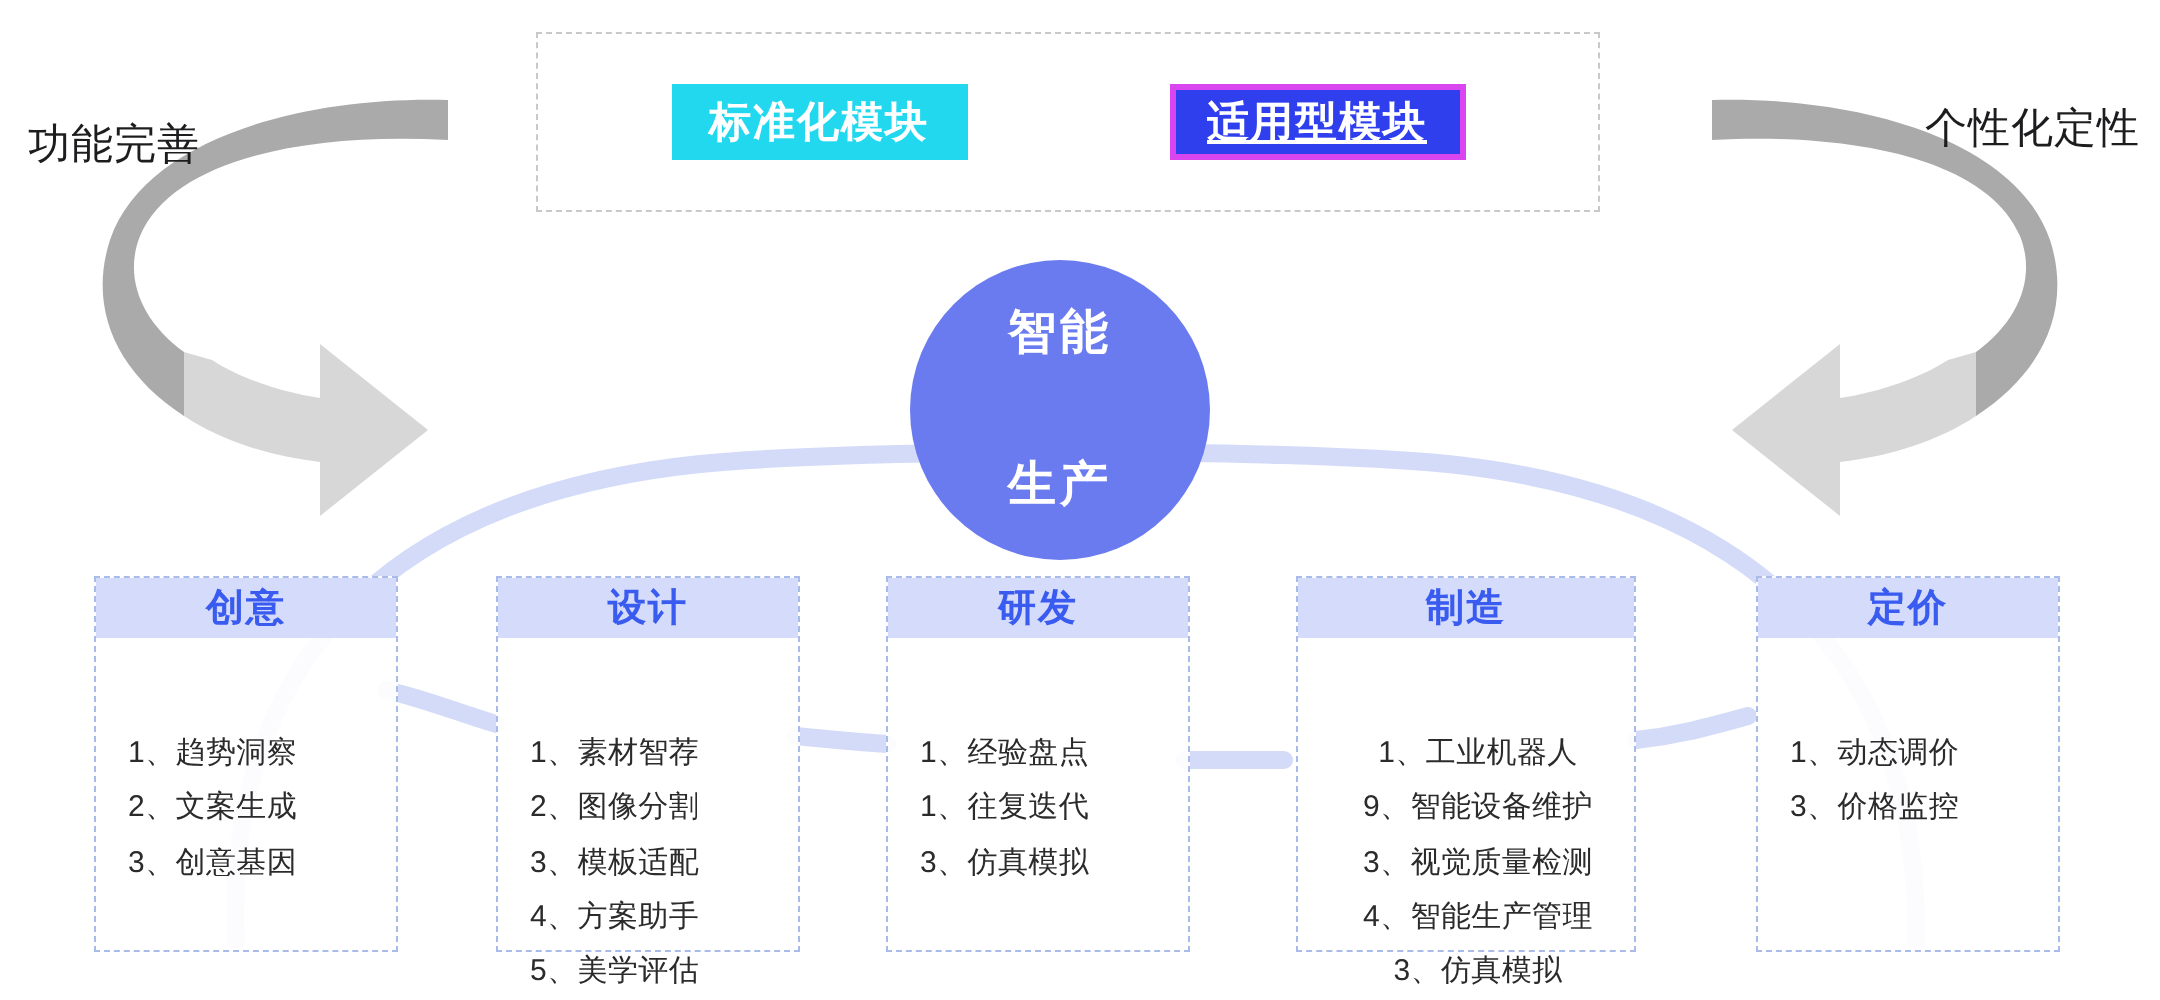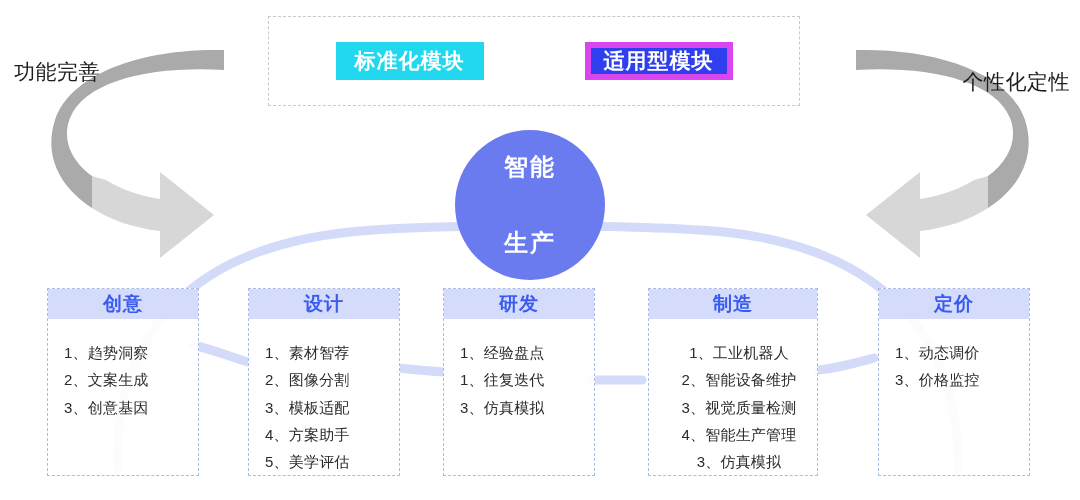--- a/index.html
+++ b/index.html
@@ -33,21 +33,21 @@
   .side-caption {
     position: absolute;
     z-index: 6;
     font-size: 21px;
     font-weight: 500;
     color: #1d1d1f;
     letter-spacing: 0.5px;
     white-space: nowrap;
   }
   #caption-left  { left: 14px;  top: 58px; }
-  #caption-right { right: 10px; top: 68px; }
+  #caption-right { right: 10px; top: 50px; }
 
   
   #legend {
     position: absolute;
     z-index: 7;
     left: 268px;
     top: 16px;
     width: 532px;
     height: 90px;
     border: 1px dashed #c9c9c9;
@@ -63,21 +63,21 @@
     min-width: 148px;
     display: flex;
     align-items: center;
     justify-content: center;
     color: #ffffff;
     font-size: 21px;
     font-weight: 700;
     letter-spacing: 1px;
     box-sizing: border-box;
   }
-  .legend-chip.bordered { border: 6px solid #d946ef; }
+  .legend-chip.bordered { border: 3px solid #d946ef; text-decoration: underline; }
 
   
   #center-circle {
     position: absolute;
     z-index: 5;
     left: 455px;
     top: 130px;
     width: 150px;
     height: 150px;
     border-radius: 50%;
@@ -118,20 +118,21 @@
     color: #3A5BEF;
     font-size: 19px;
     font-weight: 700;
     letter-spacing: 1px;
     display: flex;
     align-items: center;
     justify-content: center;
   }
   .stage-list {
     padding: 20px 0 0 16px;
+    margin-top: 24px;
   }
   .stage-item {
     font-size: 15px;
     color: #2b2b2b;
     line-height: 1.82;
     white-space: nowrap;
     letter-spacing: 0.2px;
   }
   .stage.wide { width: 170px; text-align: center; }
   .stage.wide .stage-list { padding-left: 12px; }
@@ -232,21 +233,21 @@
         <div class="stage-list">
           <div class="stage-item">1、经验盘点</div>
           <div class="stage-item">1、往复迭代</div>
           <div class="stage-item">3、仿真模拟</div>
         </div>
       </div>
       <div class="stage wide" style="left: 648px;">
         <div class="stage-title">制造</div>
         <div class="stage-list">
           <div class="stage-item">1、工业机器人</div>
-          <div class="stage-item">2、智能设备维护</div>
+          <div class="stage-item">9、智能设备维护</div>
           <div class="stage-item">3、视觉质量检测</div>
           <div class="stage-item">4、智能生产管理</div>
           <div class="stage-item">3、仿真模拟</div>
         </div>
       </div>
       <div class="stage" style="left: 878px;">
         <div class="stage-title">定价</div>
         <div class="stage-list">
           <div class="stage-item">1、动态调价</div>
           <div class="stage-item">3、价格监控</div>

